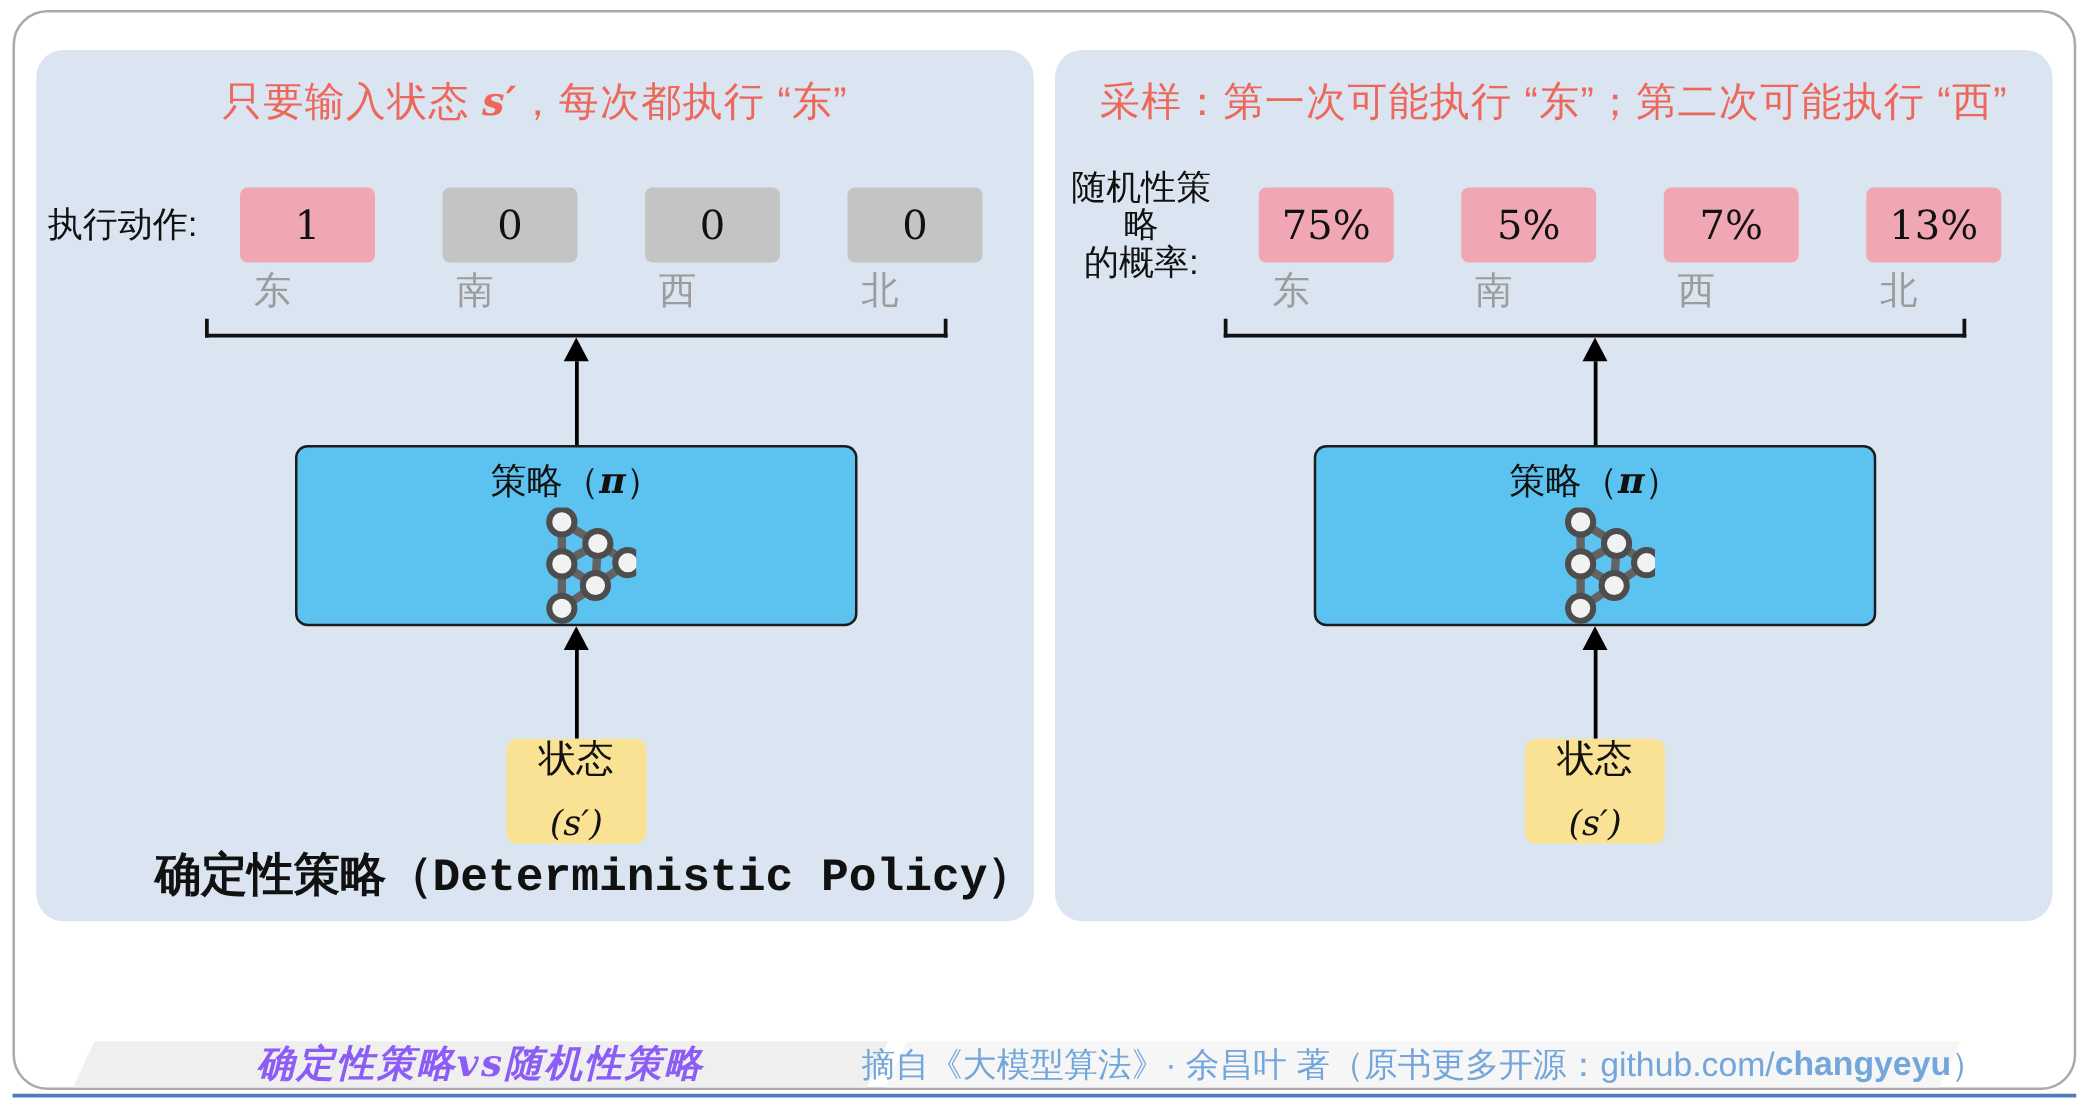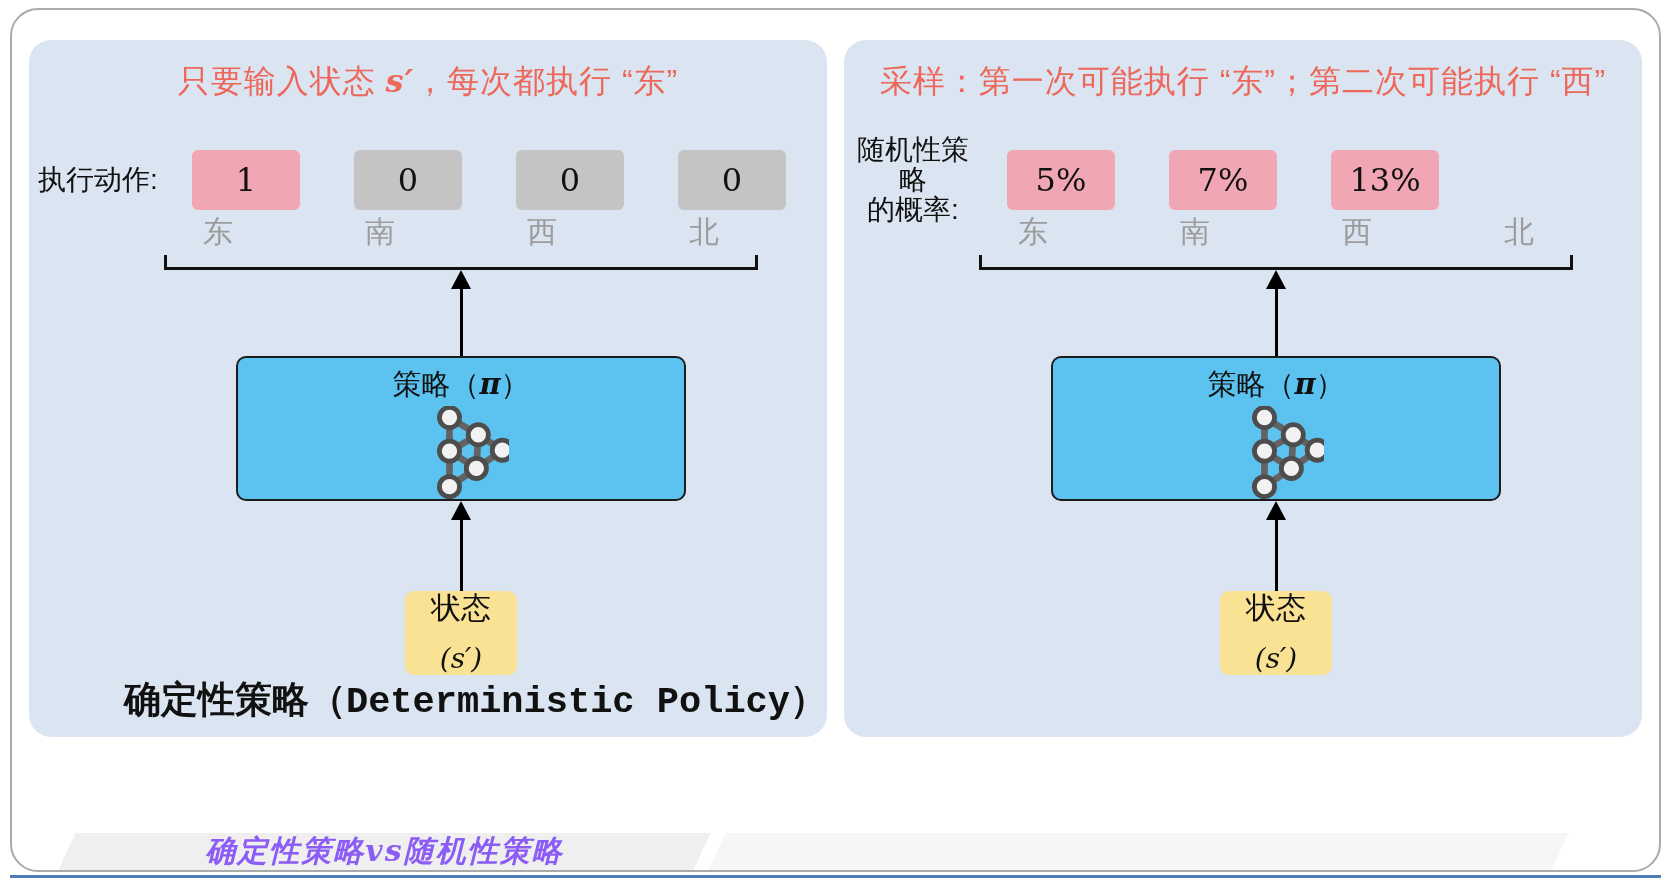--- a/index.html
+++ b/index.html
@@ -194,20 +194,21 @@
         <div class="headline">
           <span>采样：第一次可能执行 “东”；第二次可能执行 “西”</span><span class="math"></span><span></span>
         </div>
 
         <div class="boxes-row">
           <div class="row-label">
             <span>随机性策略</span><br>
             <span>的概率:</span>
           </div>
           <div class="boxes">
+            <div class="abox pink">75%</div>
             <div class="abox pink">5%</div>
             <div class="abox pink">7%</div>
             <div class="abox pink">13%</div>
           </div>
         </div>
 
         <div class="dir-row">
           <div class="dir-cell">东</div>
           <div class="dir-cell">南</div>
           <div class="dir-cell">西</div>
@@ -261,17 +262,22 @@
           </div>
         </div>
 
       </div>
     </div>
 
     <div class="footer">
       <div class="footer-left"></div>
       <div class="footer-right"></div>
       <div class="footer-title">确定性策略vs随机性策略</div>
+      <div class="footer-attr">
+        <span>摘自《大模型算法》· 余昌叶 著（原书更多开源：github.com/</span>
+          <span class="bold">changyeyu</span>
+          <span>）</span>
+      </div>
     </div>
   </div>
 
   <div class="bottom-line"></div>
 </div>
 
 </body></html>

